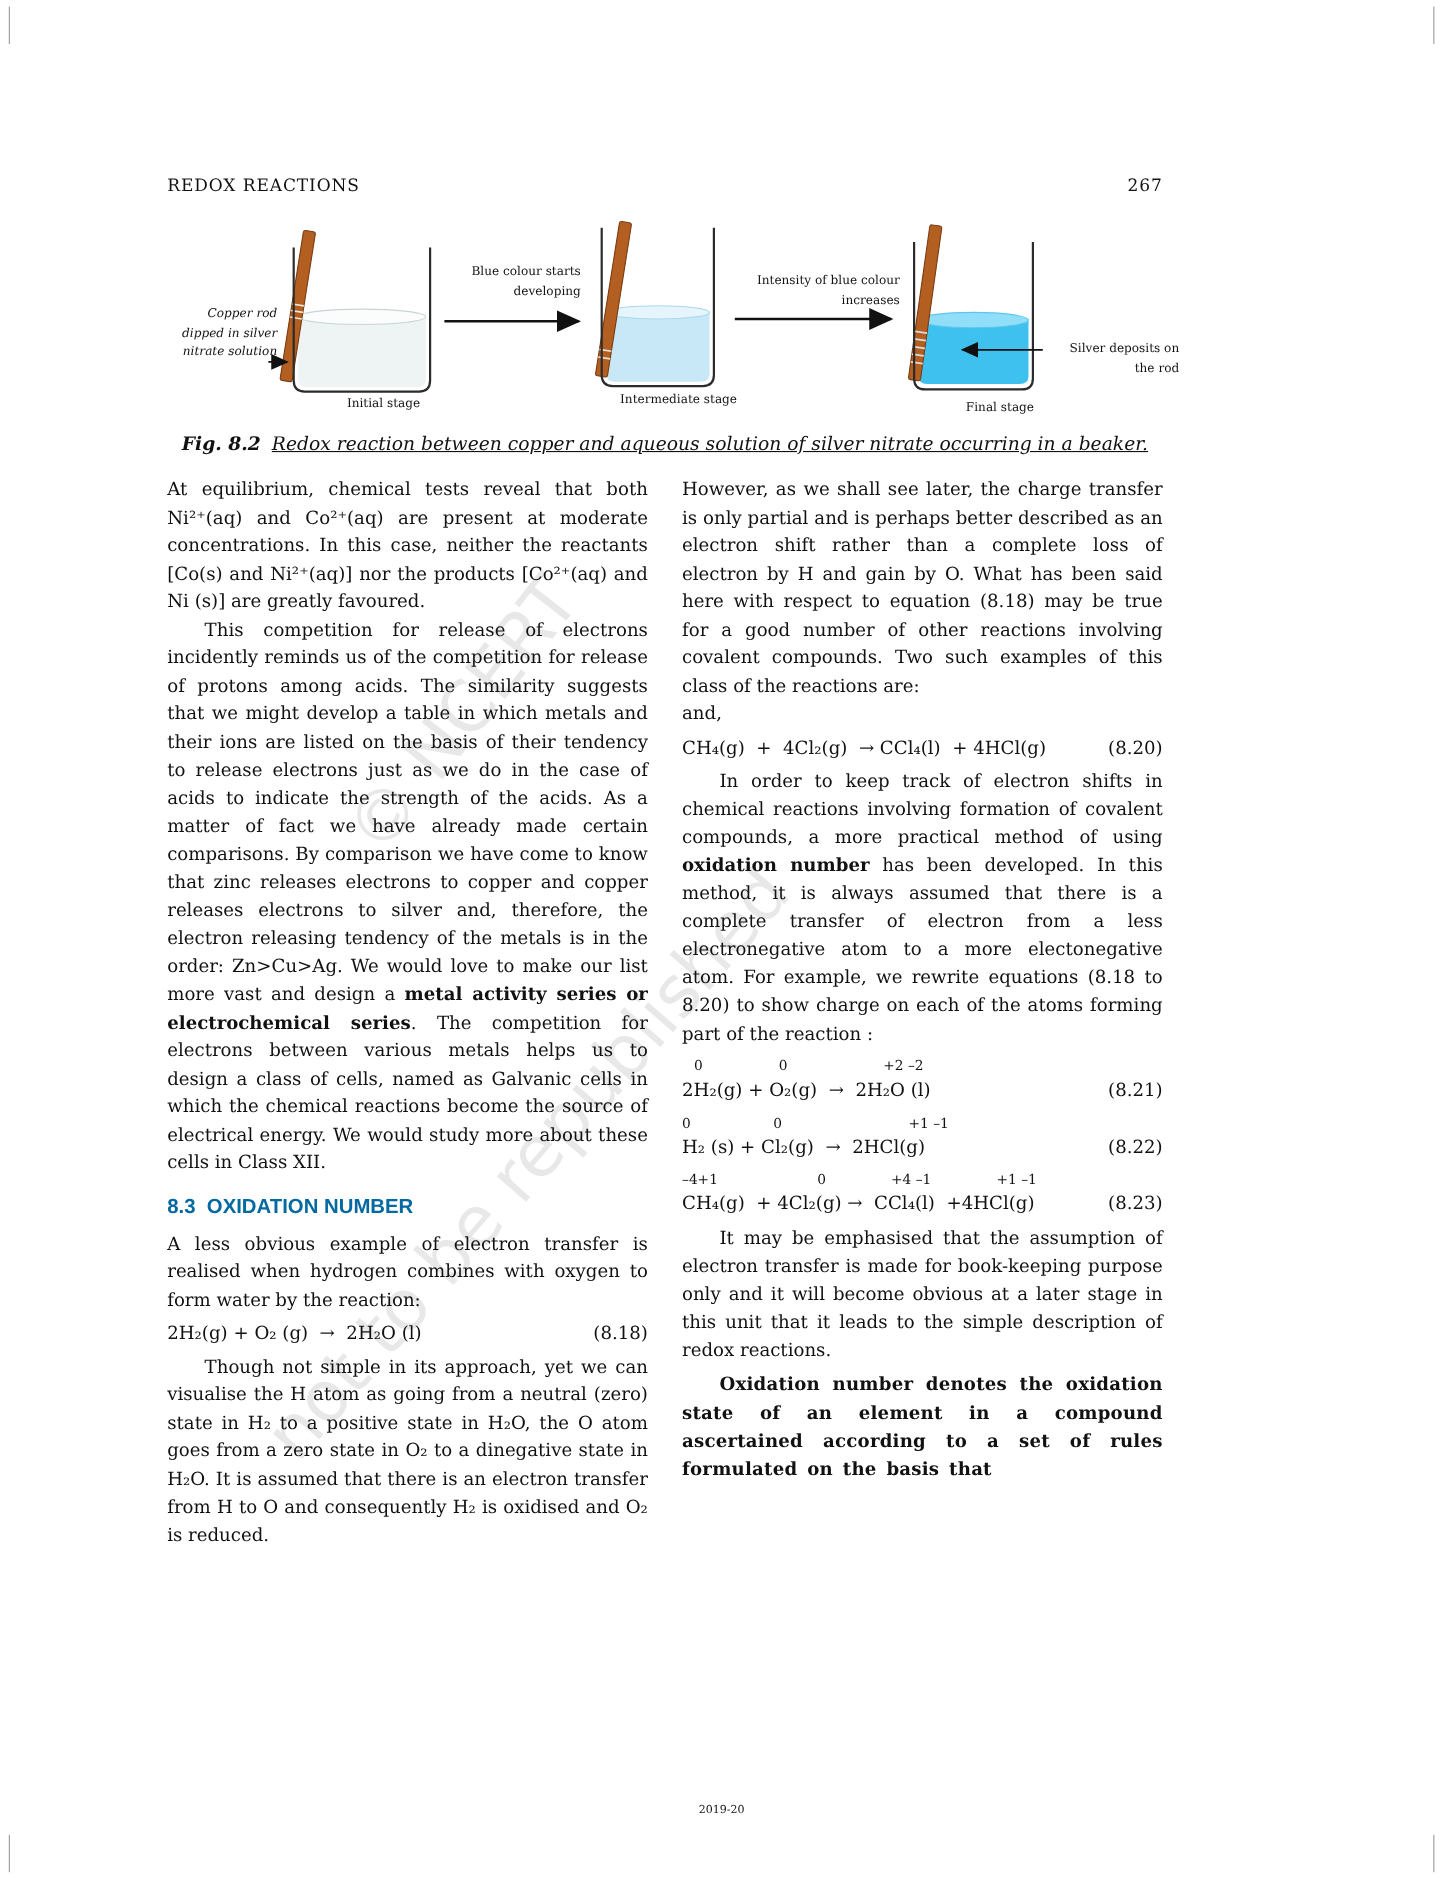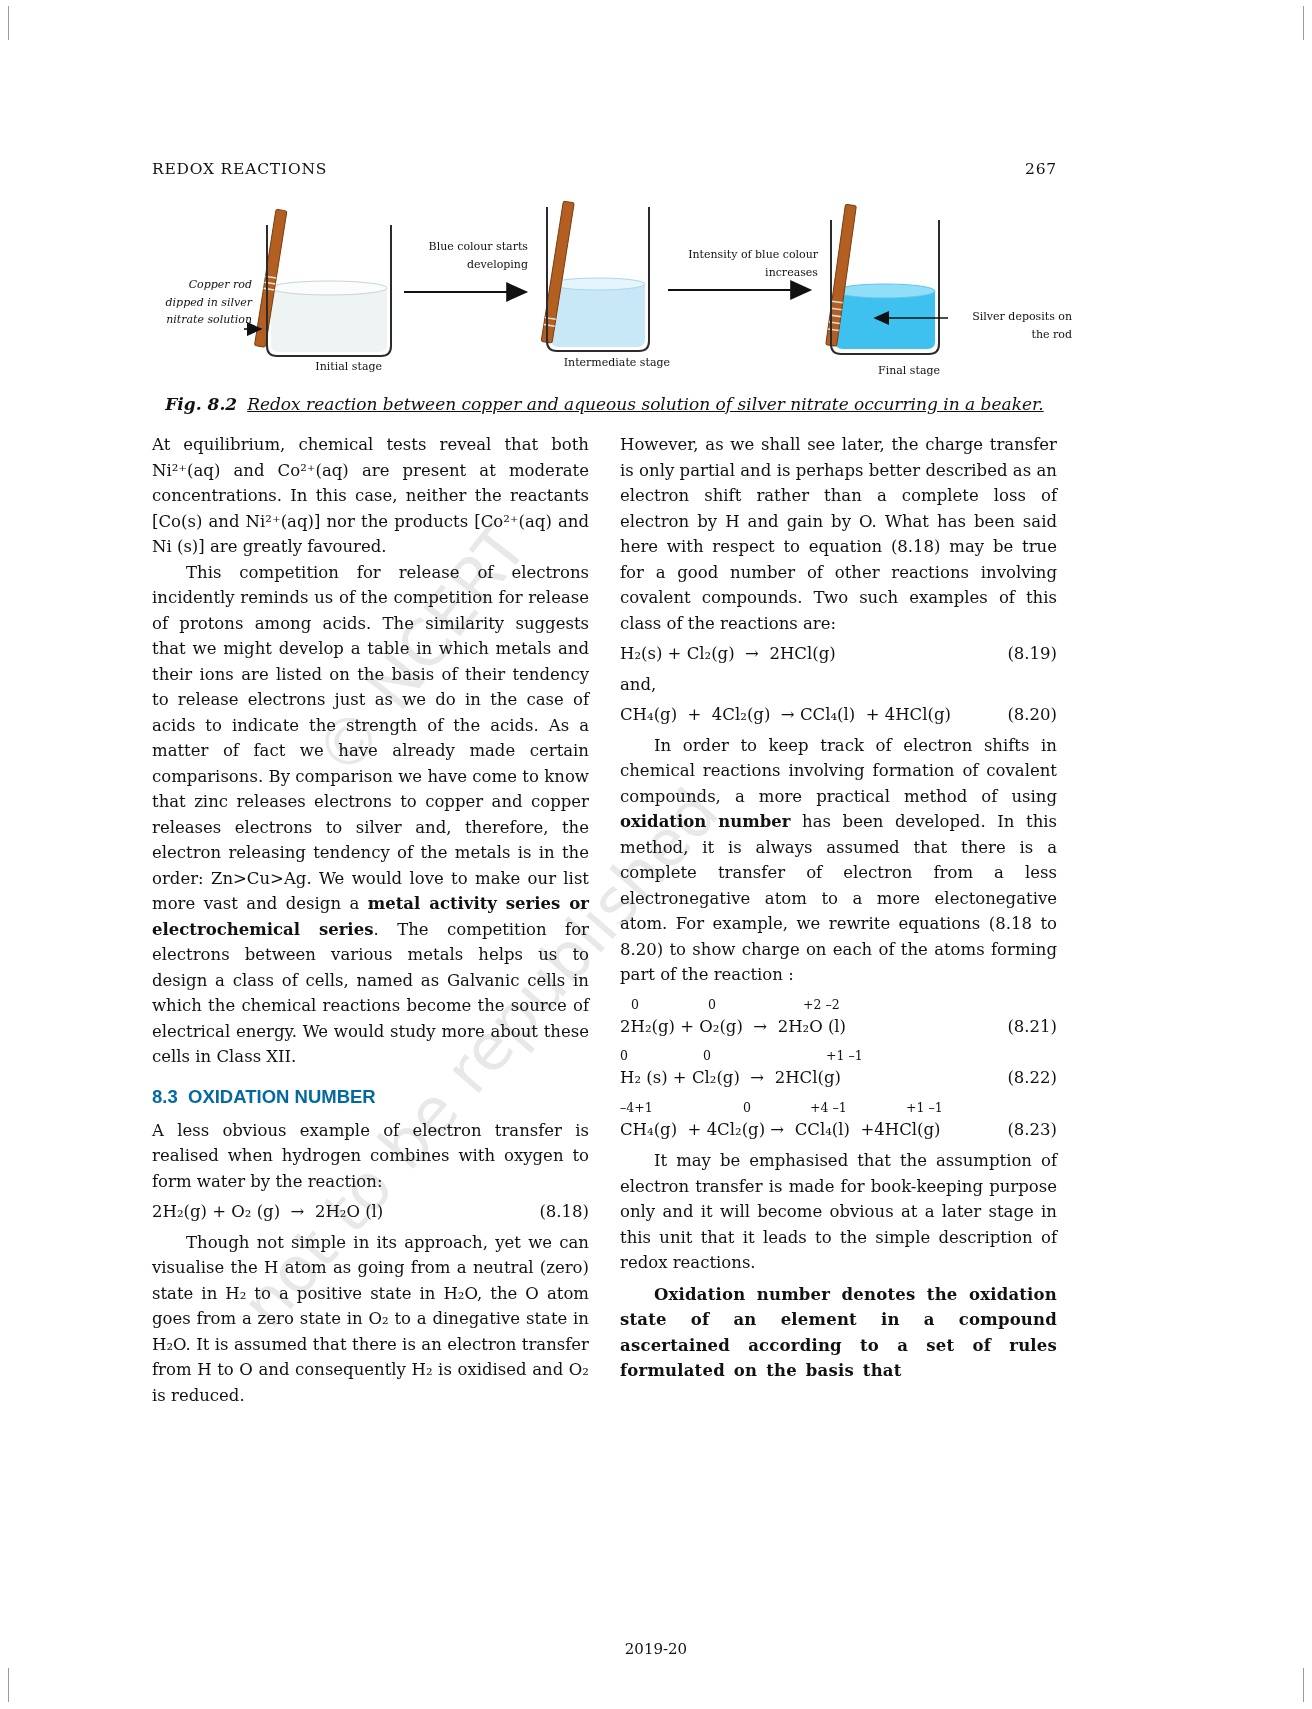--- a/index.html
+++ b/index.html
@@ -46,21 +46,21 @@
 
   .eq { display:flex; justify-content:space-between; align-items:baseline;
     font-size:16.5px; line-height:25.5px; margin:5px 0; }
   .eq-body { white-space:pre; }
   .and-line { margin:0; font-size:16.5px; line-height:25.5px; }
 
   .ox { position:relative; height:17px; margin-top:9px; font-size:12.5px; }
   .ox span { position:absolute; top:0; white-space:pre; }
 
   .footer { position:absolute; left:0; top:1640px; width:1312px; text-align:center;
-    font-size:15px; z-index:2; }
+    font-size:10px; z-index:2; }
 </style>
 </head>
 <body>
 
 <div class="page">
 
   <div class="crop" style="left:8px;top:6px;width:1px;height:34px;"></div>
   <div class="crop" style="left:1303px;top:6px;width:1px;height:34px;"></div>
   <div class="crop" style="left:8px;top:1668px;width:1px;height:34px;"></div>
   <div class="crop" style="left:1303px;top:1668px;width:1px;height:34px;"></div>
@@ -146,24 +146,20 @@
       <p class="body-text">A less obvious example of electron transfer is realised when hydrogen combines with oxygen to form water by the reaction:</p>
       <div class="eq">
         <span class="eq-body">2H₂(g) + O₂ (g)  →  2H₂O (l)</span>
         <span class="eq-num">(8.18)</span>
       </div>
       <p class="body-text indent">Though not simple in its approach, yet we can visualise the H atom as going from a neutral (zero) state in H₂ to a positive state in H₂O, the O atom goes from a zero state in O₂ to a dinegative state in H₂O. It is assumed that there is an electron transfer from H to O and consequently H₂ is oxidised and O₂ is reduced.</p>
     </div>
 
     <div class="col">
       <p class="body-text">However, as we shall see later, the charge transfer is only partial and is perhaps better described as an electron shift rather than a complete loss of electron by H and gain by O. What has been said here with respect to equation (8.18) may be true for a good number of other reactions involving covalent compounds. Two such examples of this class of the reactions are:</p>
-      <div class="eq">
-        <span class="eq-body">H₂(s) + Cl₂(g)  →  2HCl(g)</span>
-        <span class="eq-num">(8.19)</span>
-      </div>
       <p class="and-line">and,</p>
       <div class="eq">
         <span class="eq-body">CH₄(g)  +  4Cl₂(g)  → CCl₄(l)  + 4HCl(g)</span>
         <span class="eq-num">(8.20)</span>
       </div>
       <p class="body-text indent"><span>In order to keep track of electron shifts in chemical reactions involving formation of covalent compounds, a more practical method of using </span><span class="b">oxidation number</span><span> has been developed. In this method, it is always assumed that there is a complete transfer of electron from a less electronegative atom to a more electonegative atom. For example, we rewrite equations (8.18 to 8.20) to show charge on each of the atoms forming part of the reaction :</span></p>
 
       <div class="ox">
         <span style="left:11px">0</span>
         <span style="left:88px">0</span>

